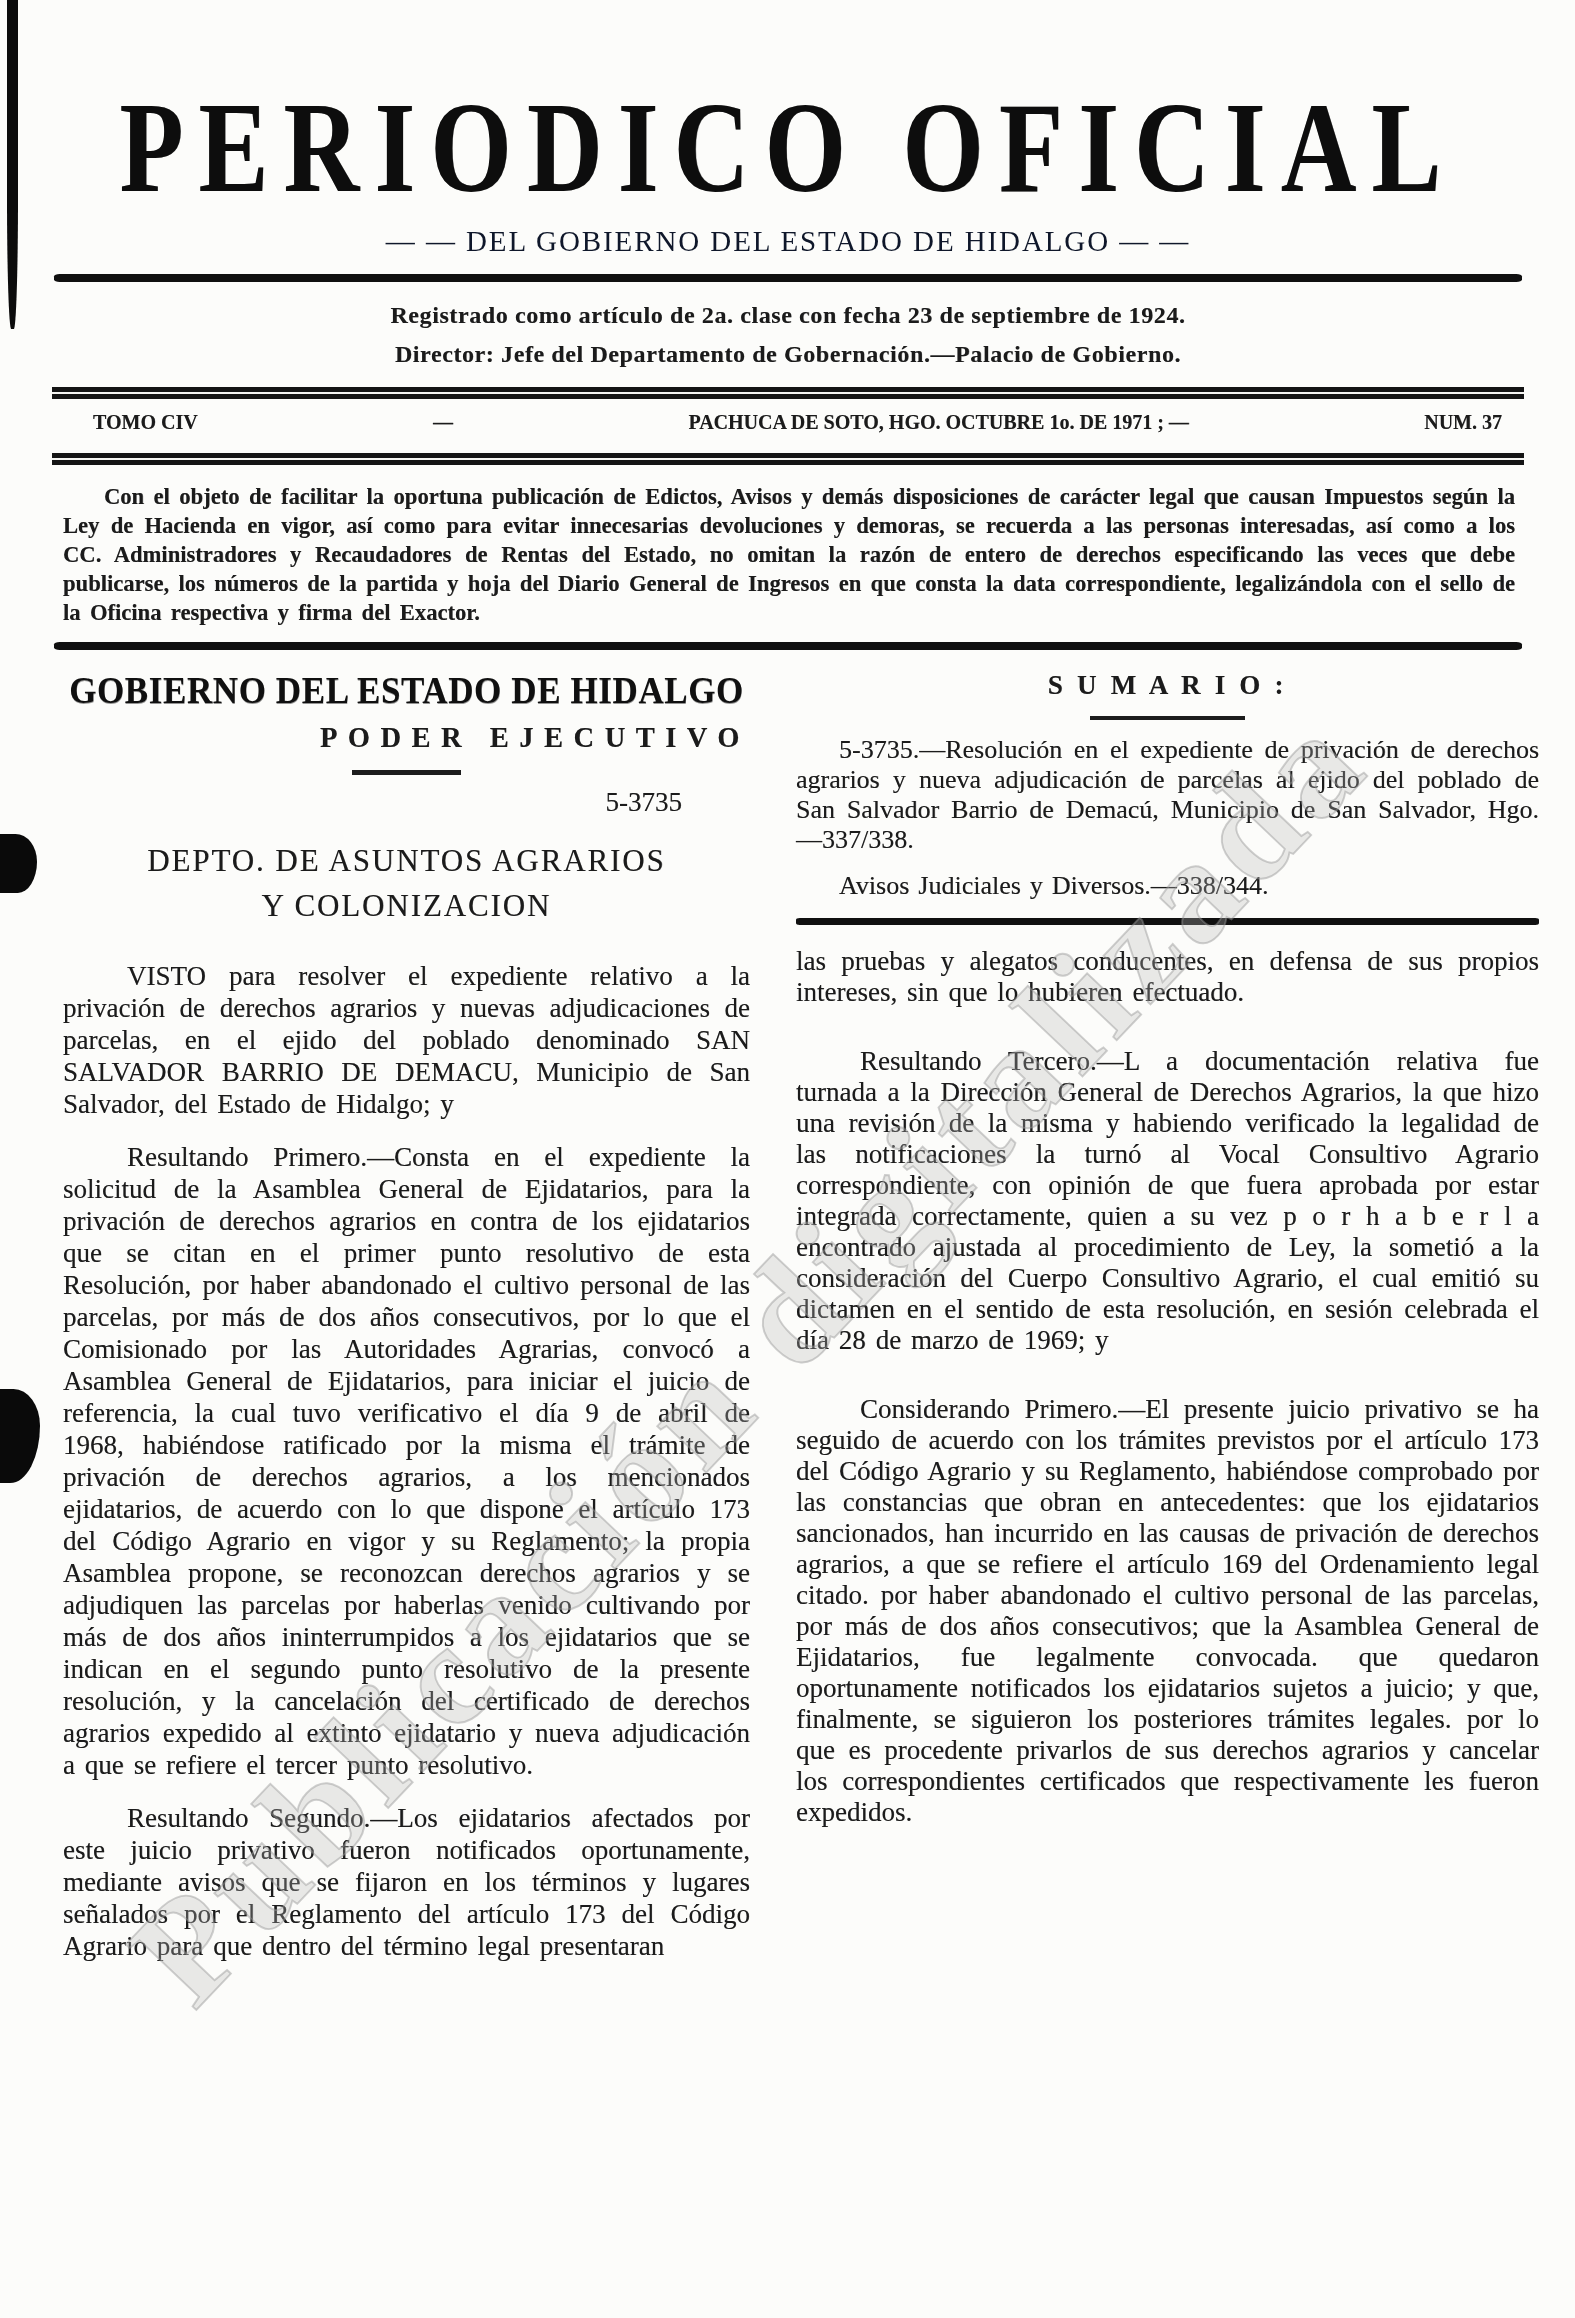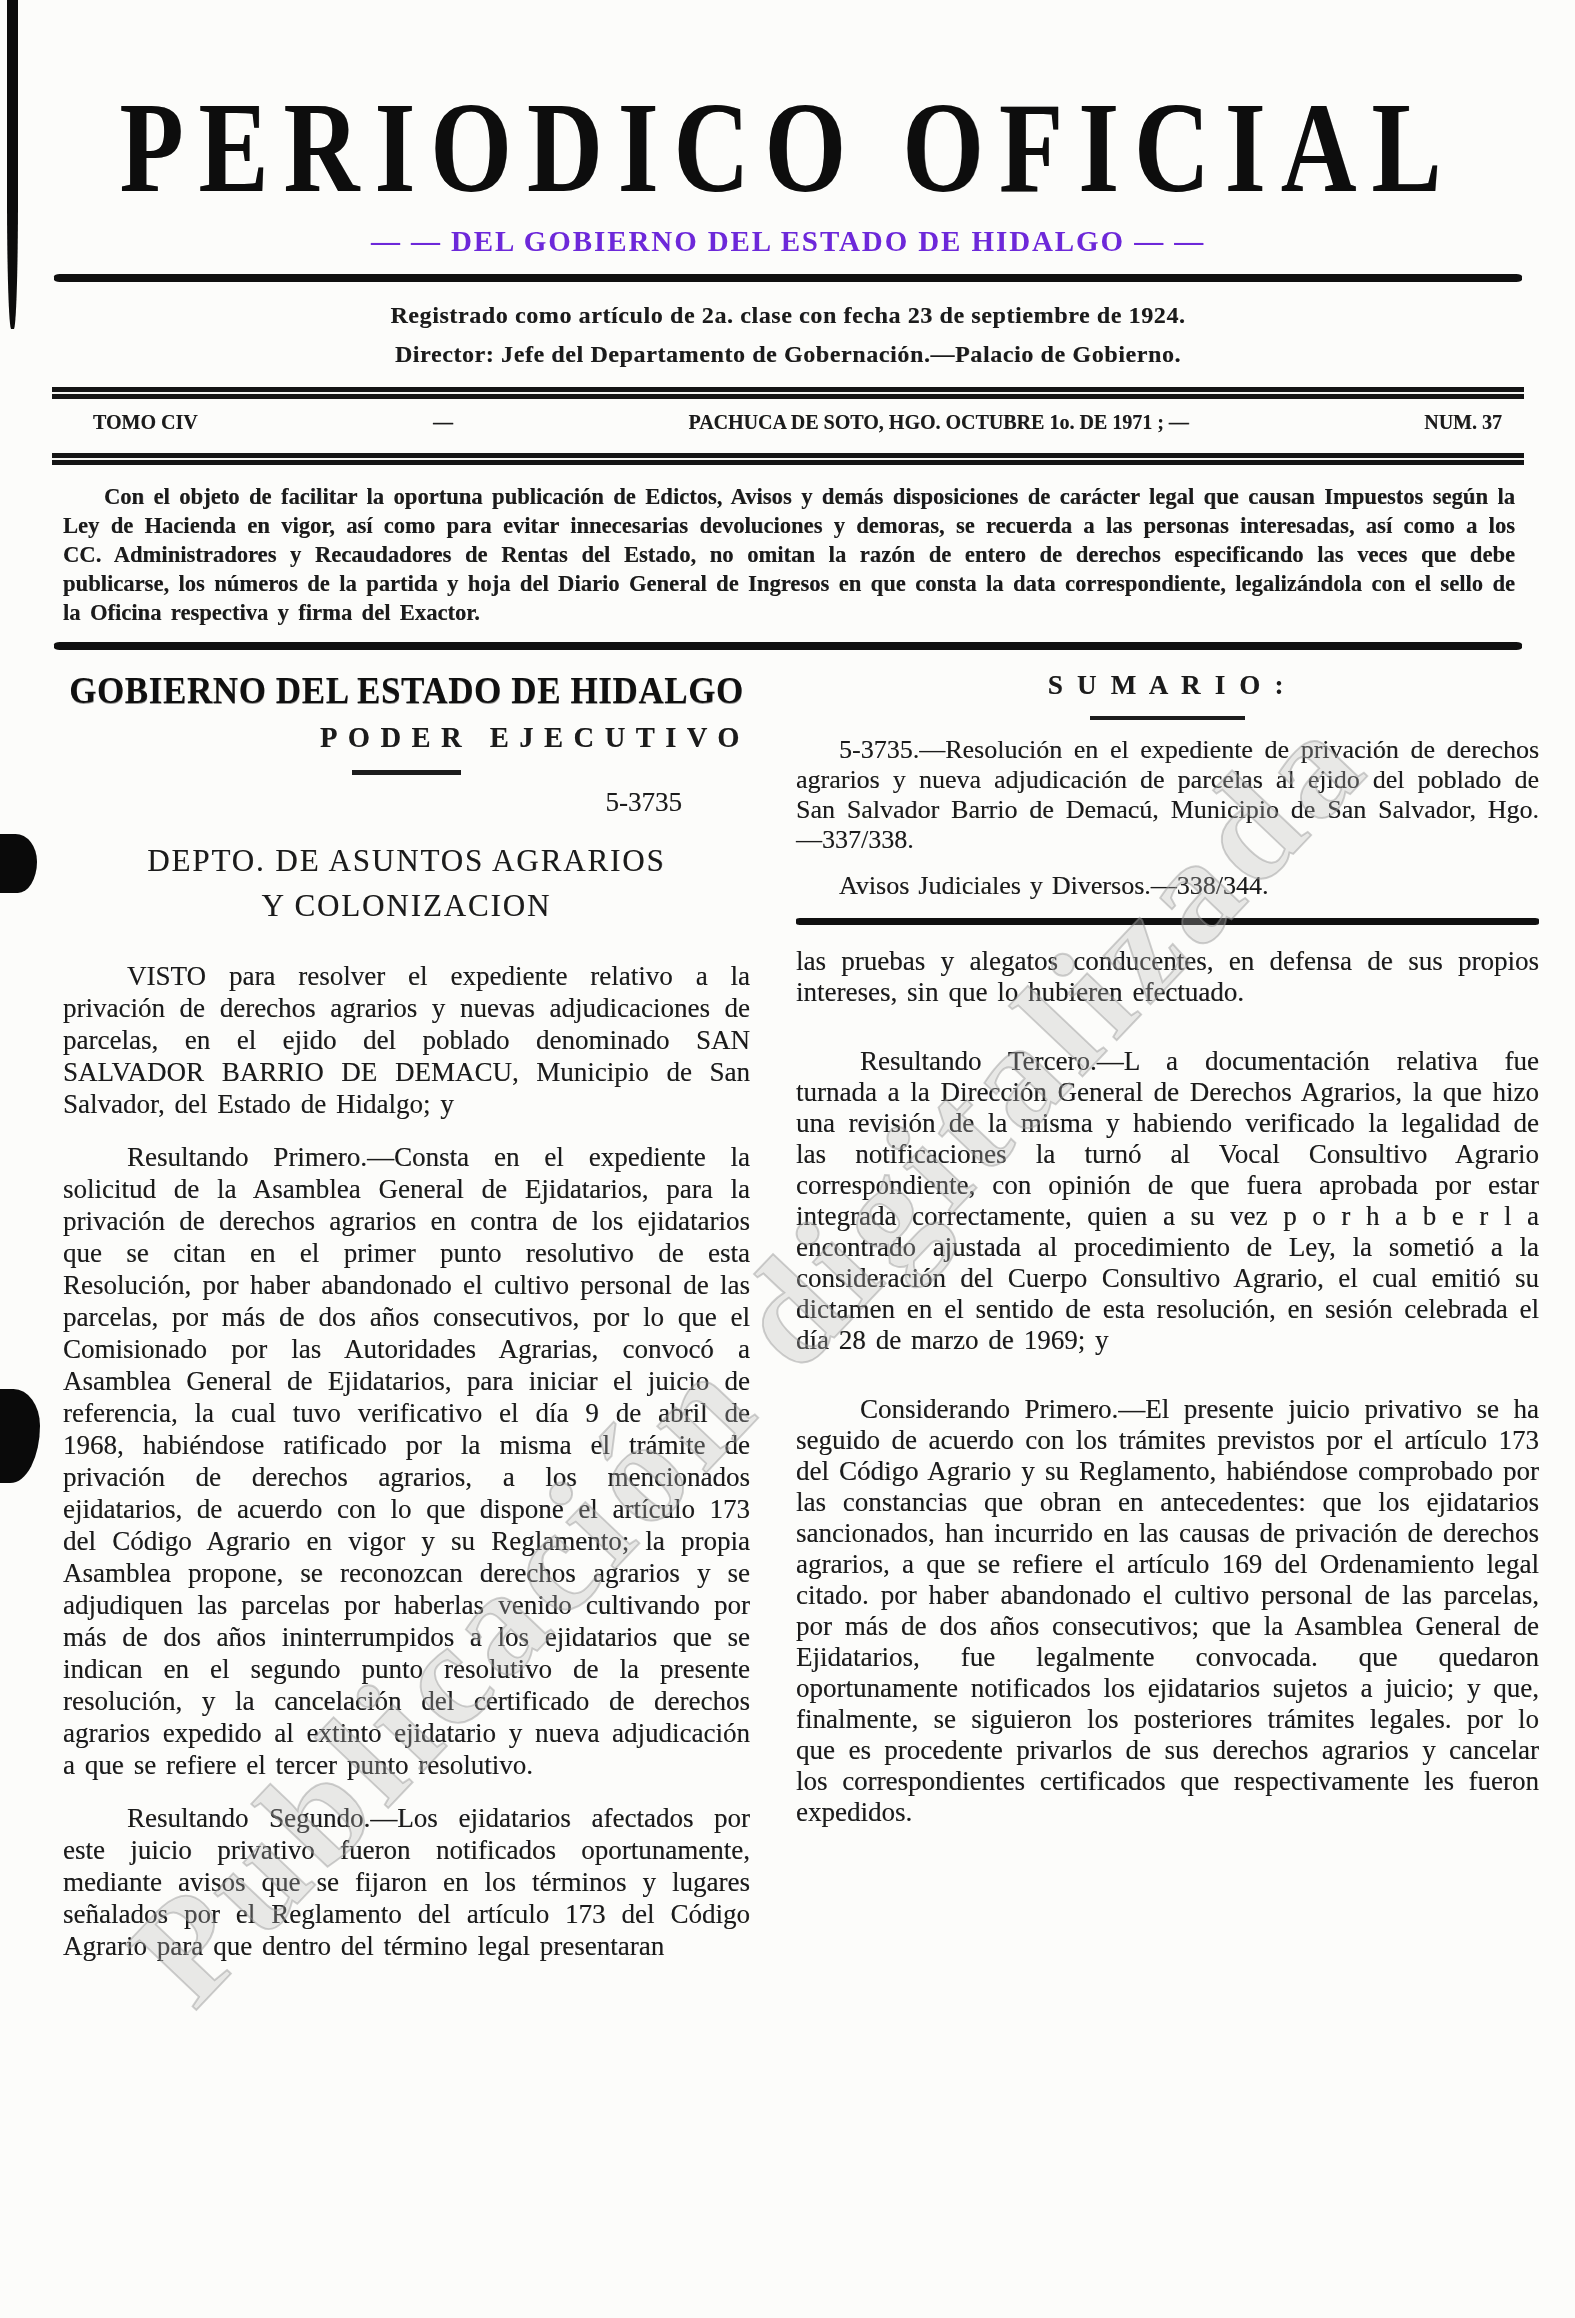--- a/index.html
+++ b/index.html
@@ -27,21 +27,21 @@
     -webkit-text-stroke:1.9px rgba(150,150,150,0.45);
     pointer-events:none;
   }
 
   
   .masthead { padding-top:72px; text-align:center; }
   .np-title {
     display:inline-block; font-size:105px; font-weight:bold; letter-spacing:15px;
     white-space:nowrap; transform:scaleY(1.24); transform-origin:center top; color:#0d0d0d;
   }
-  .np-subtitle { font-size:29px; font-weight:bold; letter-spacing:1.9px; margin-top:32px; color:#6d28d9; }
+  .np-subtitle { font-size:29px; font-weight:normal; letter-spacing:1.9px; margin-top:32px; color:#0f172a; }
   .rule-heavy { height:8px; background:#101010; margin:16px 54px 0; border-radius:5.6px/2.5px; }
   .reg-line { font-size:24px; font-weight:bold; margin-top:20px; letter-spacing:0.6px; }
   .dir-line { font-size:24px; font-weight:bold; margin-top:12.4px; letter-spacing:0.6px; }
   .rule-double { height:11.8px; margin:18.6px 52px 0;
     background:linear-gradient(#141414 0 42%, #f4f4f1 42% 58%, #141414 58% 100%); }
   .issue-bar { display:flex; justify-content:space-between; align-items:baseline;
     font-size:20px; font-weight:bold; margin:12.4px 74px 0 93px; white-space:nowrap; }
   .notice { font-size:22.6px; font-weight:bold; line-height:29px; text-align:justify;
     text-indent:41px; margin:17.3px 61px 0 63px; word-spacing:3.7px; }
 

